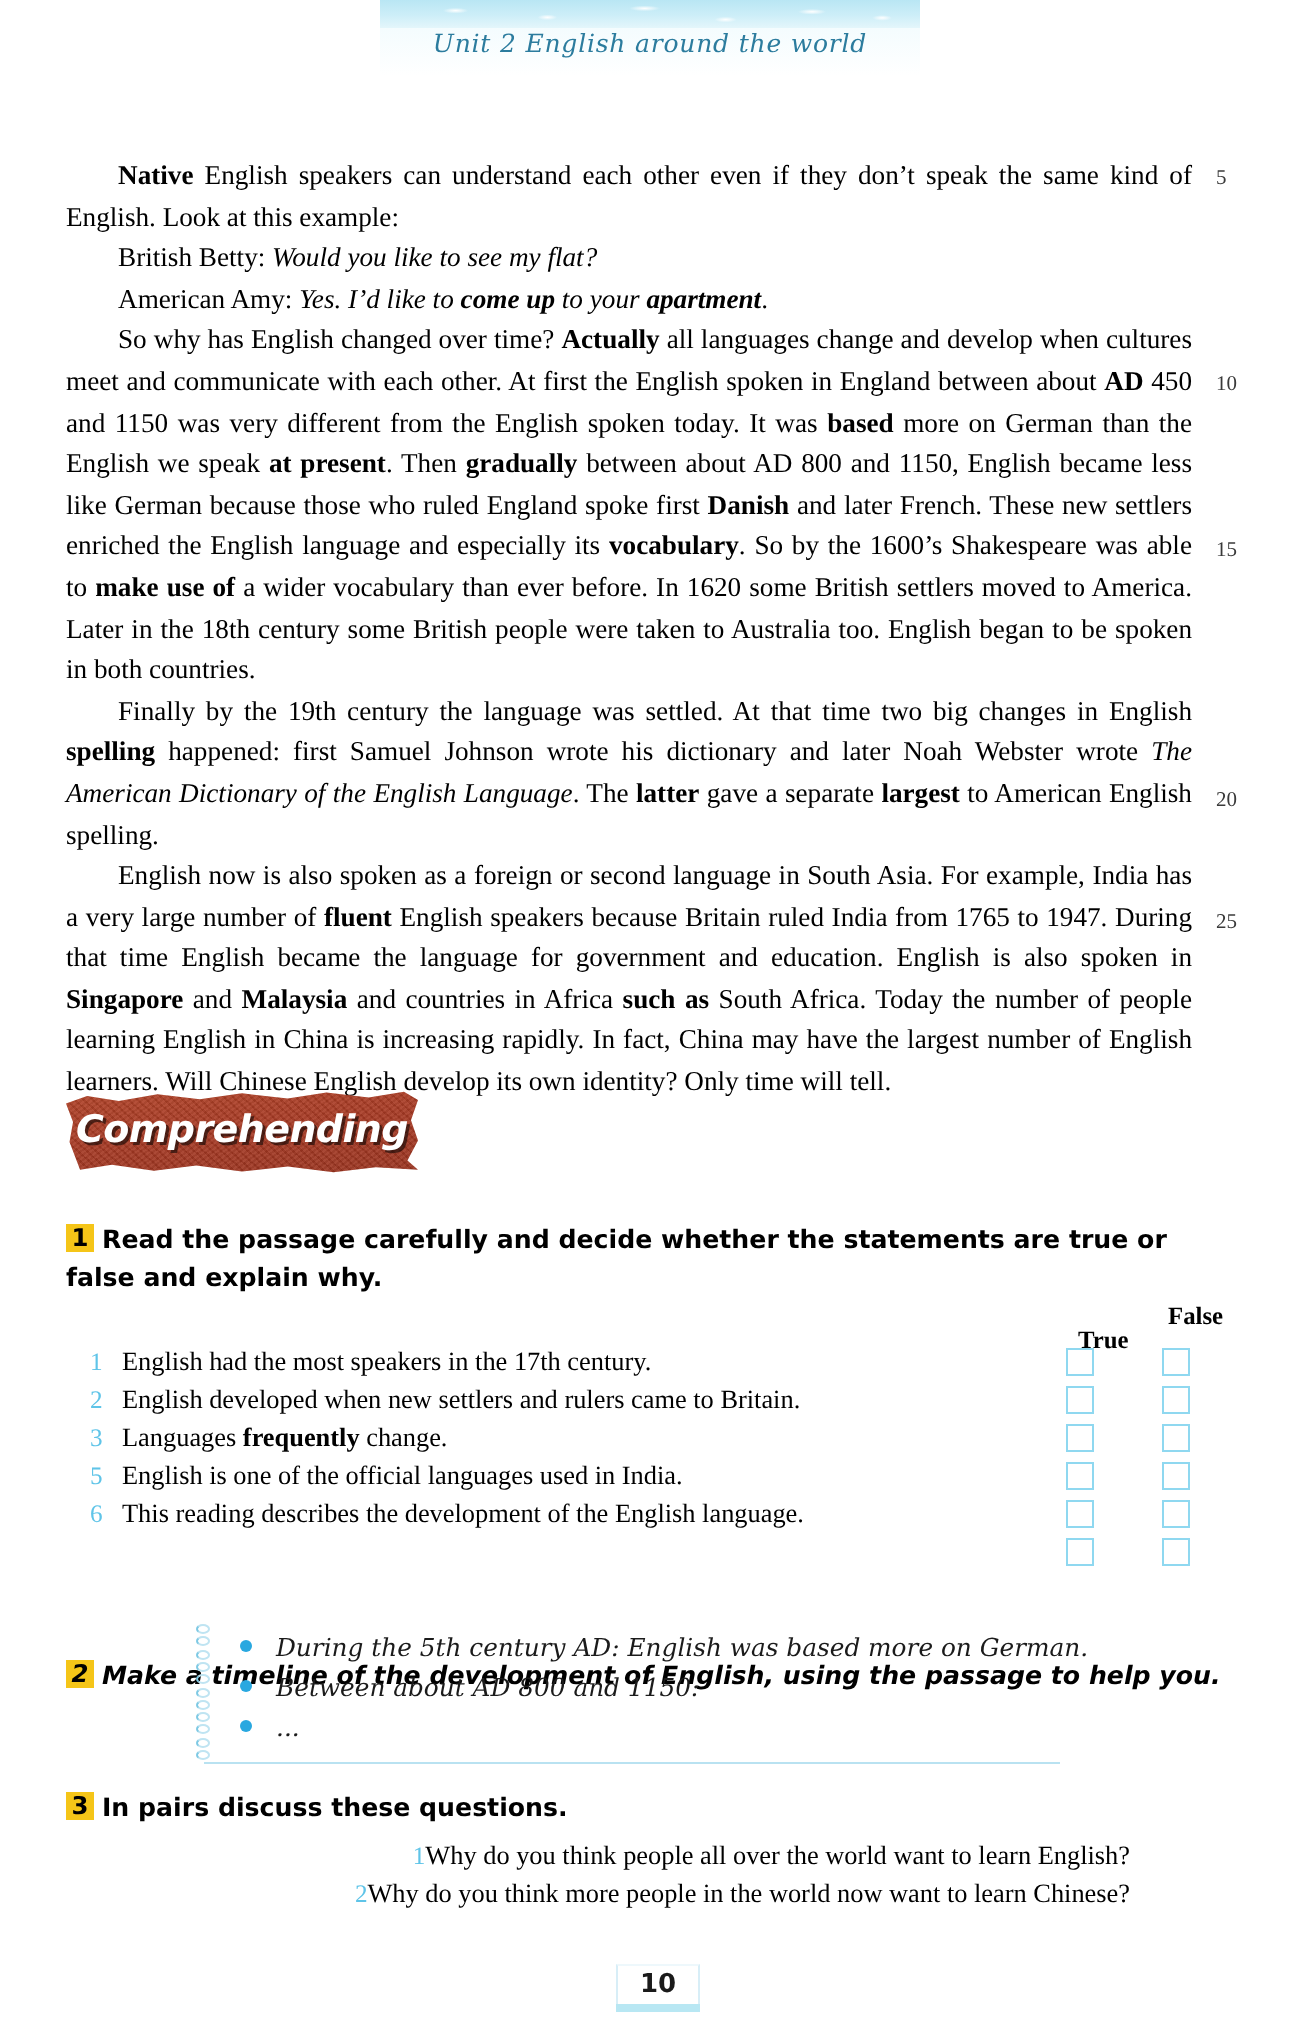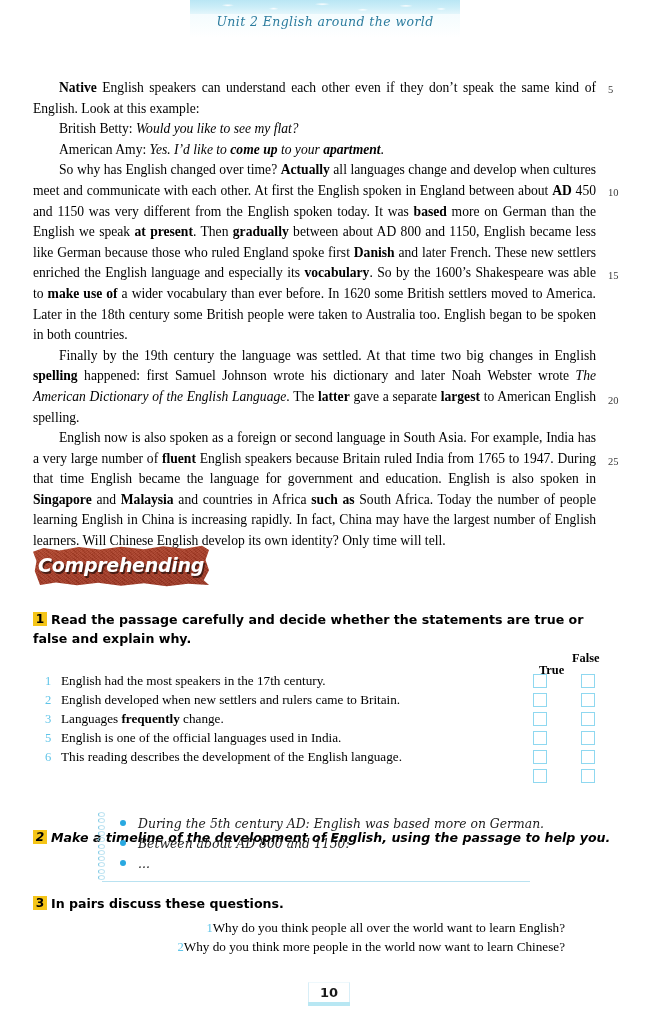--- a/index.html
+++ b/index.html
@@ -178,21 +178,21 @@
     left: 520px;
     top: 651px;
     width: 106px;
     font-family: "Liberation Serif", serif;
     font-weight: bold;
     font-size: 12.4px;
     color: #000000;
   }
   #tf-header span { position: absolute; top: 0; }
   #tf-true  { left: 19px; margin-top: 12px; }
-  #tf-false { left: 52px; }
+  #tf-false { left: 64px; }
 
   
   #statements {
     position: absolute;
     left: 45px;
     top: 671px;
     width: 470px;
     font-size: 13.2px;
     line-height: 19px;
   }

